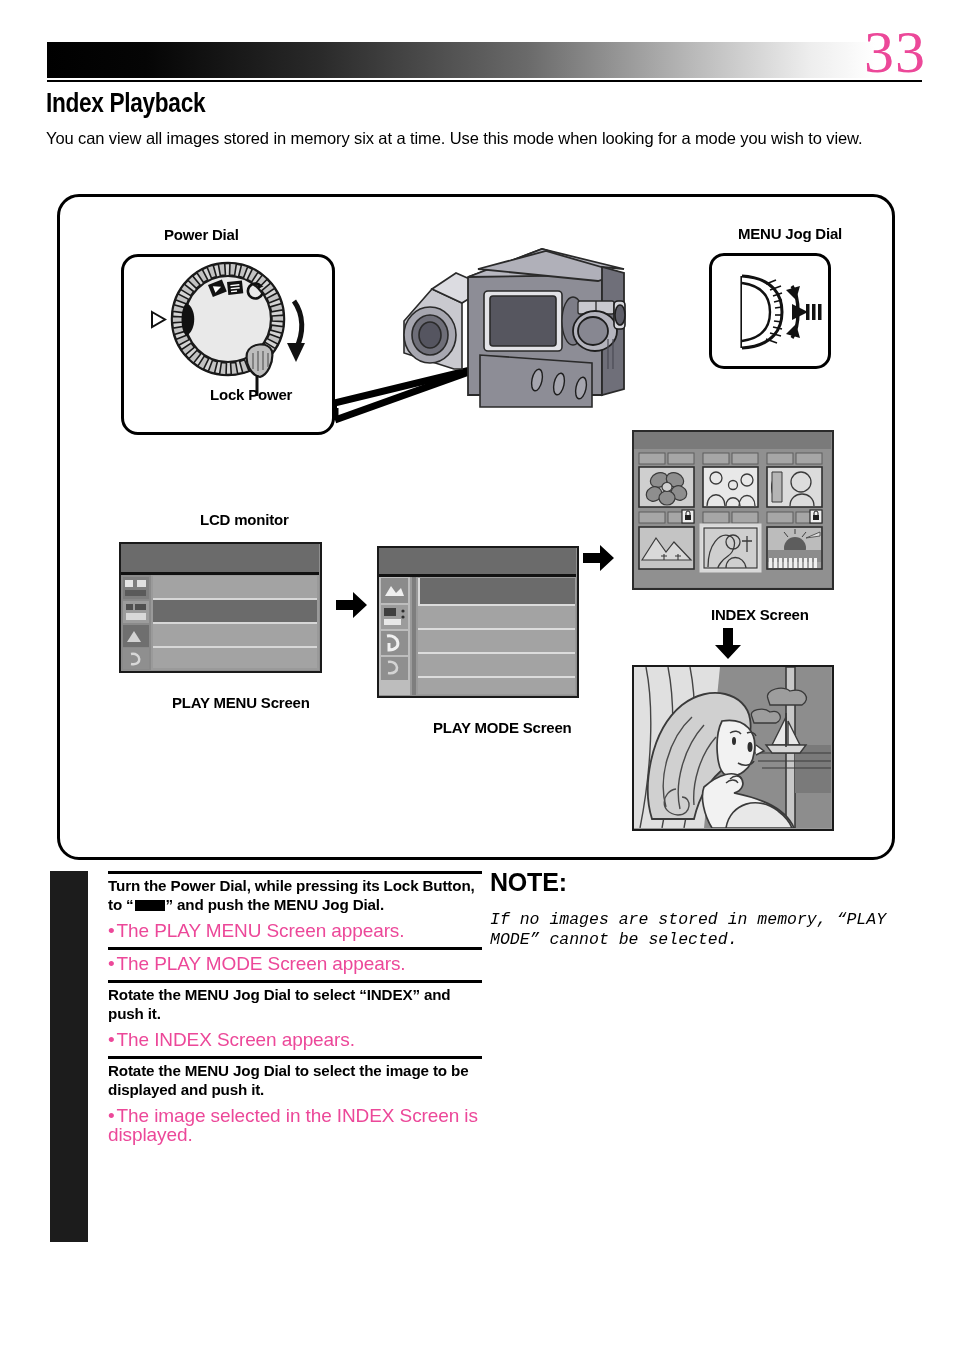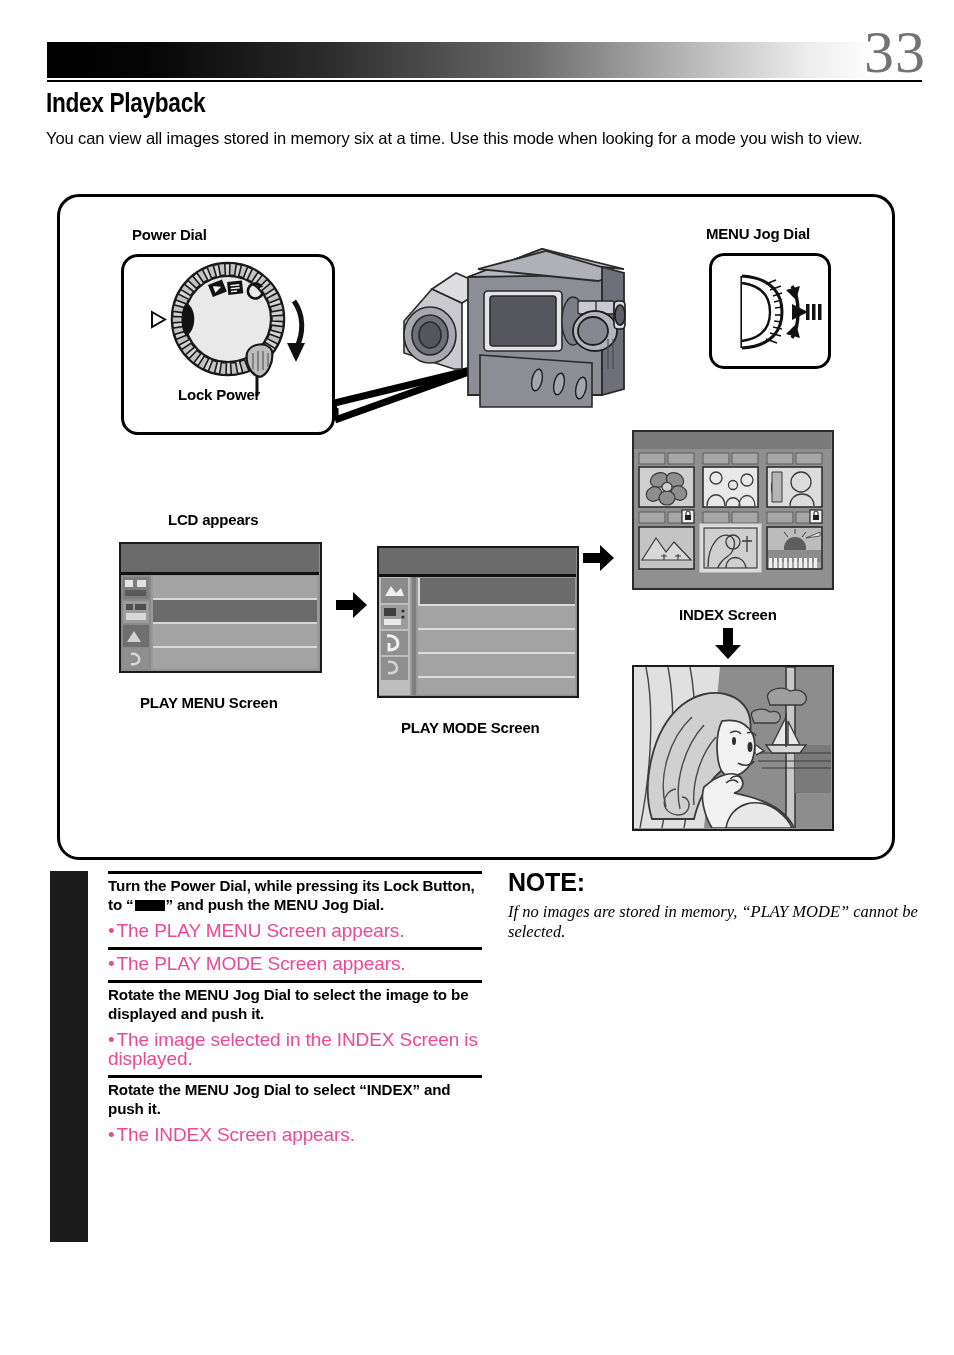--- a/index.html
+++ b/index.html
@@ -34,21 +34,21 @@
     background: #000000;
   }
   #page-number {
     position: absolute;
     right: 28px;
     top: 22px;
     font-family: "Liberation Serif", serif;
     font-size: 60px;
     line-height: 60px;
     font-weight: 400;
-    color: #737373;
+    color: #ec4899;
     letter-spacing: 1px;
   }
 
   #page-title {
     position: absolute;
     left: 46px;
     top: 88px;
     font-family: "Liberation Sans", sans-serif;
     font-weight: bold;
     font-size: 27px;
@@ -76,20 +76,21 @@
     border: 3px solid #000000;
     border-radius: 22px;
     box-sizing: border-box;
   }
 
   .callout-label {
     position: absolute;
     font-weight: bold;
     font-size: 15px;
     letter-spacing: -0.2px;
+    margin-left: 32px;
   }
 
   
   #power-dial-label { left: 132px; top: 226px; }
   #power-dial-box {
     position: absolute;
     left: 121px; top: 254px;
     width: 214px; height: 181px;
     border: 3.5px solid #000000;
     border-radius: 17px;
@@ -239,36 +240,37 @@
     padding-top: 7px;
     padding-bottom: 7px;
     letter-spacing: -0.1px;
     color: #ec4899;
   }
   .step-note .bullet { margin-right: 2px; }
 
   
   #note-block {
     position: absolute;
-    left: 508px;
+    left: 490px;
     top: 868px;
     width: 410px;
   }
   #note-heading {
     font-weight: bold;
     font-size: 25px;
     letter-spacing: -0.2px;
     line-height: 28px;
   }
   #note-text {
-    font-family: Liberation Serif, serif;
+    font-family: Liberation Mono, monospace;
     font-style: italic;
     font-size: 16.5px;
     line-height: 20px;
     padding-top: 6px;
+    margin-top: 8px;
   }
 </style>
 </head>
 <body>
 
 <div id="header-band"></div>
 <div id="header-rule"></div>
 <div id="page-number">33</div>
 <div id="page-title">Index Playback</div>
 <div id="intro-text">You can view all images stored in memory six at a time. Use this mode when looking for a mode you wish to view.</div>
@@ -459,21 +461,21 @@
     <ellipse cx="167" cy="141" rx="5" ry="11" transform="rotate(12 167 141)"></ellipse>
     <ellipse cx="189" cy="145" rx="5" ry="11" transform="rotate(12 189 145)"></ellipse>
   </g>
 
   <g stroke="#4a4a54" stroke-width="1.2">
     <line x1="216" y1="96" x2="216" y2="126"></line>
     <line x1="221" y1="96" x2="221" y2="126"></line>
   </g>
 </svg>
 
-<div class="callout-label" id="lcd-monitor-label">LCD appears</div>
+<div class="callout-label" id="lcd-monitor-label">LCD monitor</div>
 
 <div id="play-menu-screen">
   <svg width="198" height="126" viewBox="0 0 198 126">
     <rect x="0" y="0" width="198" height="126" fill="#9a9a9a"></rect>
     <rect x="0" y="0" width="198" height="28" fill="#6b6b6b"></rect>
     <rect x="0" y="28" width="198" height="3" fill="#111111"></rect>
 
     <rect x="0" y="31" width="30" height="95" fill="#8a8a8a"></rect>
     <rect x="2" y="33" width="26" height="22" fill="#7e7e7e"></rect>
     <rect x="4" y="36" width="8" height="7" fill="#e6e6e6"></rect>
@@ -738,30 +740,30 @@
   </div>
 
   <div class="step">
     <div class="step-rule"></div>
     <div class="step-num">2</div>
     <div class="step-note"><span class="bullet">•</span><span>The PLAY MODE Screen appears.</span></div>
   </div>
 
   <div class="step">
     <div class="step-rule"></div>
+    <div class="step-num">3</div>
+    <div class="step-title">Rotate the MENU Jog Dial to select “INDEX” and push it.</div>
+    <div class="step-note"><span class="bullet">•</span><span>The INDEX Screen appears.</span></div>
+  </div>
+
+  <div class="step">
+    <div class="step-rule"></div>
     <div class="step-num">4</div>
     <div class="step-title">Rotate the MENU Jog Dial to select the image to be displayed and push it.</div>
     <div class="step-note"><span class="bullet">•</span><span>The image selected in the INDEX Screen is displayed.</span></div>
   </div>
 
-  <div class="step">
-    <div class="step-rule"></div>
-    <div class="step-num">3</div>
-    <div class="step-title">Rotate the MENU Jog Dial to select “INDEX” and push it.</div>
-    <div class="step-note"><span class="bullet">•</span><span>The INDEX Screen appears.</span></div>
-  </div>
-
 </div>
 
 <div id="note-block">
   <div id="note-heading">NOTE:</div>
   <div id="note-text">If no images are stored in memory, “PLAY MODE” cannot be selected.</div>
 </div>
 
 </body></html>

